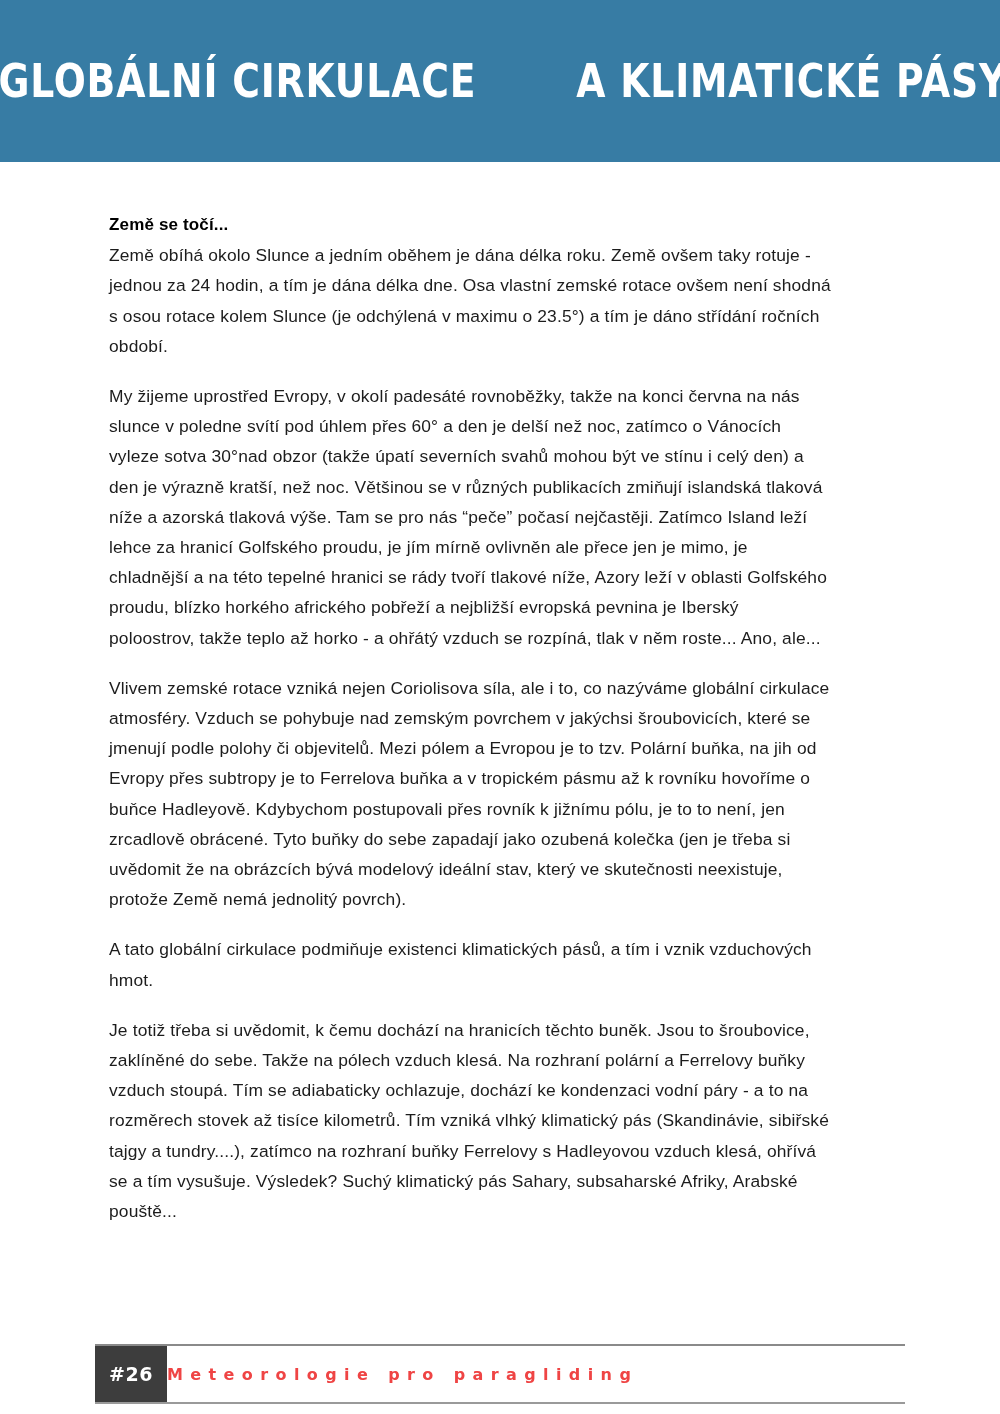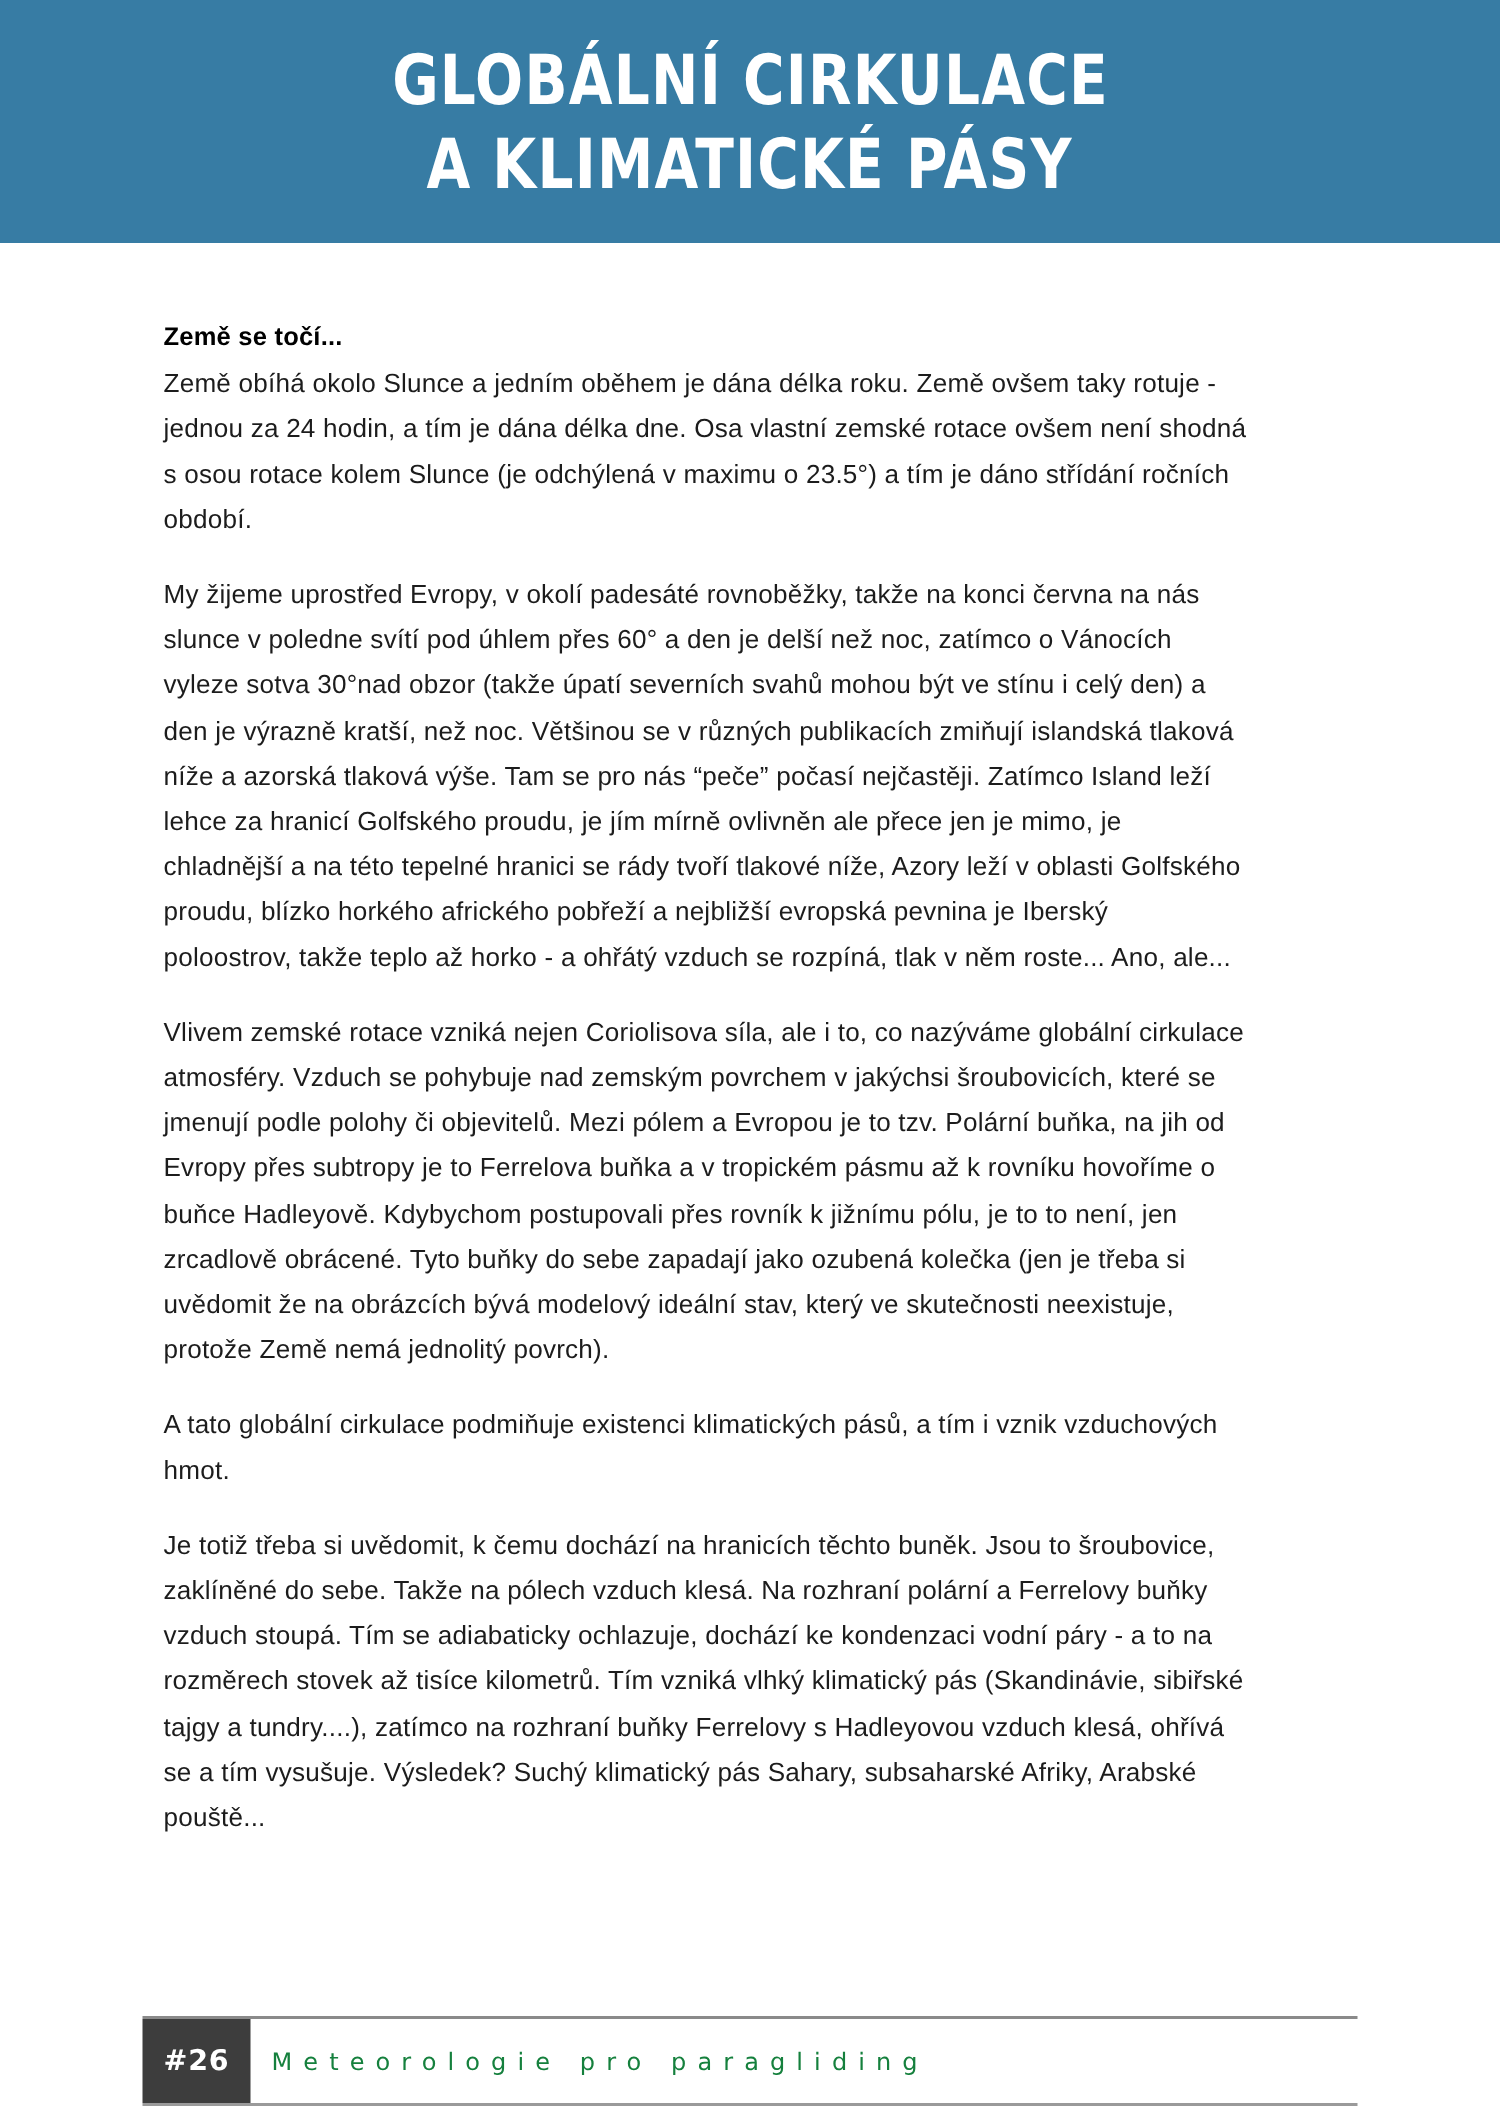--- a/index.html
+++ b/index.html
@@ -2,21 +2,21 @@
 <html><head>
   <meta charset="utf-8">
   <style>
     * { margin: 0; padding: 0; box-sizing: border-box; }
     html, body { width: 1000px; height: 1414px; background: #ffffff; overflow: hidden; }
     body { position: relative; font-family: "Liberation Sans", sans-serif; color: #1a1a1a; }
 
     .header {
       position: absolute; left: 0; top: 0; width: 1000px; height: 162px;
       background: #377ca4;
-      display: flex; flex-direction: column; align-items: center; justify-content: center;
+      display: flex; flex-direction: row; align-items: center; justify-content: center;
     }
     .header .title-line {
       font-family: "DejaVu Sans", sans-serif;
       font-weight: bold;
       color: #ffffff;
       font-size: 46px;
       letter-spacing: 1px;
       line-height: 56px;
       transform: scaleX(0.82);
       white-space: nowrap;
@@ -45,24 +45,24 @@
       display: flex; align-items: stretch;
     }
     .footer .page-num {
       width: 72px; background: #3d3d3d; color: #ffffff;
       font-family: "DejaVu Sans", sans-serif; font-weight: bold;
       font-size: 19px;
       display: flex; align-items: center; justify-content: center;
       letter-spacing: 0.5px;
     }
     .footer .pub-title {
-      padding-left: 14px;
+      padding-left: 0;
       display: flex; align-items: center;
-      font-family: "DejaVu Sans", sans-serif; font-weight: normal;
-      font-size: 16px; color: #15803d;
+      font-family: "DejaVu Sans", sans-serif; font-weight: bold;
+      font-size: 16px; color: #ef4444;
       letter-spacing: 7.4px;
     }
   </style>
 </head>
 <body>
 
 <div class="header">
   <div class="title-line">GLOBÁLNÍ CIRKULACE</div>
   <div class="title-line">A KLIMATICKÉ PÁSY</div>
 </div>

